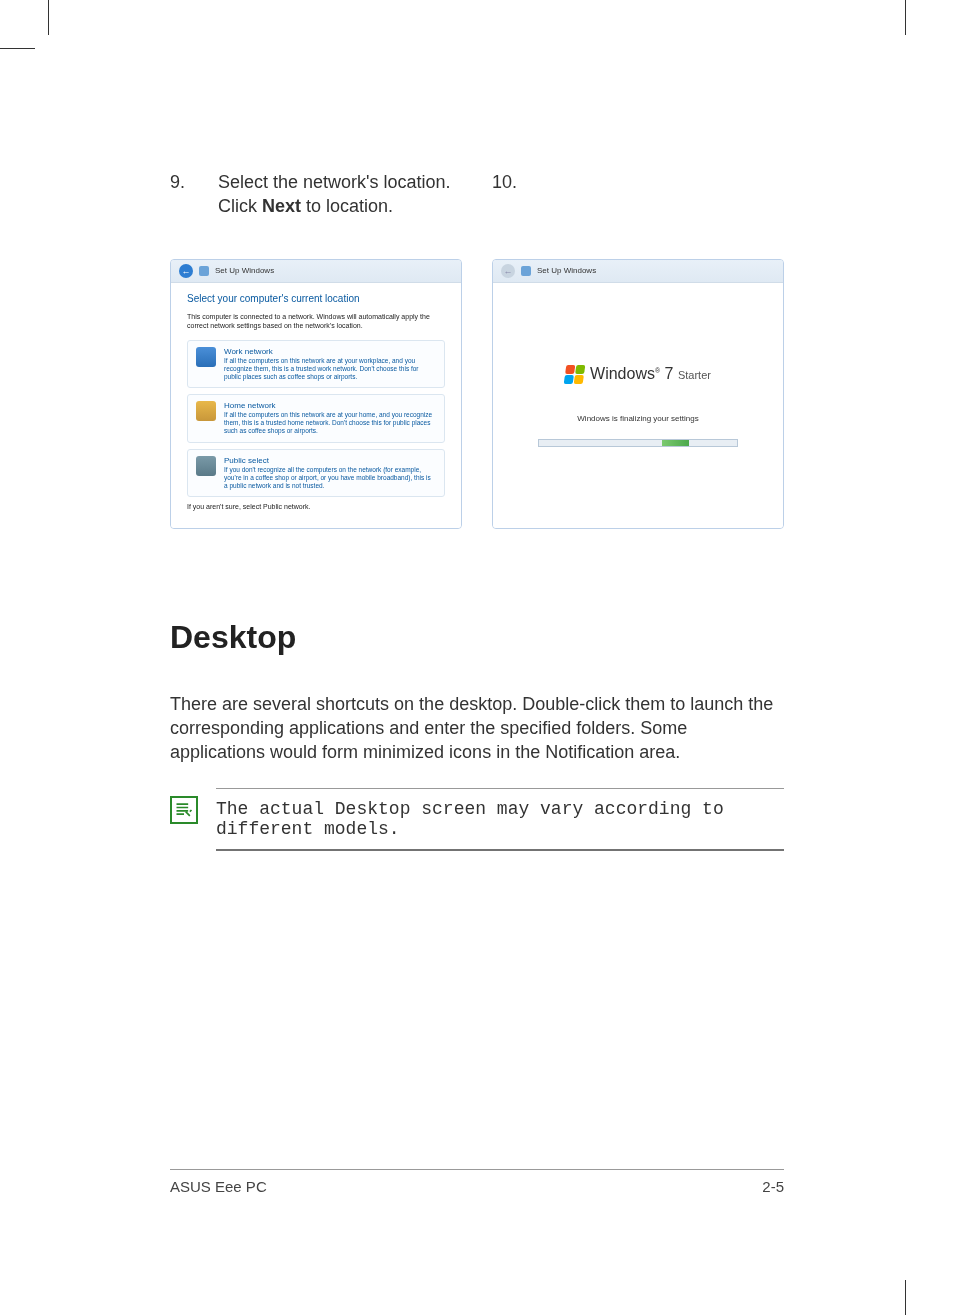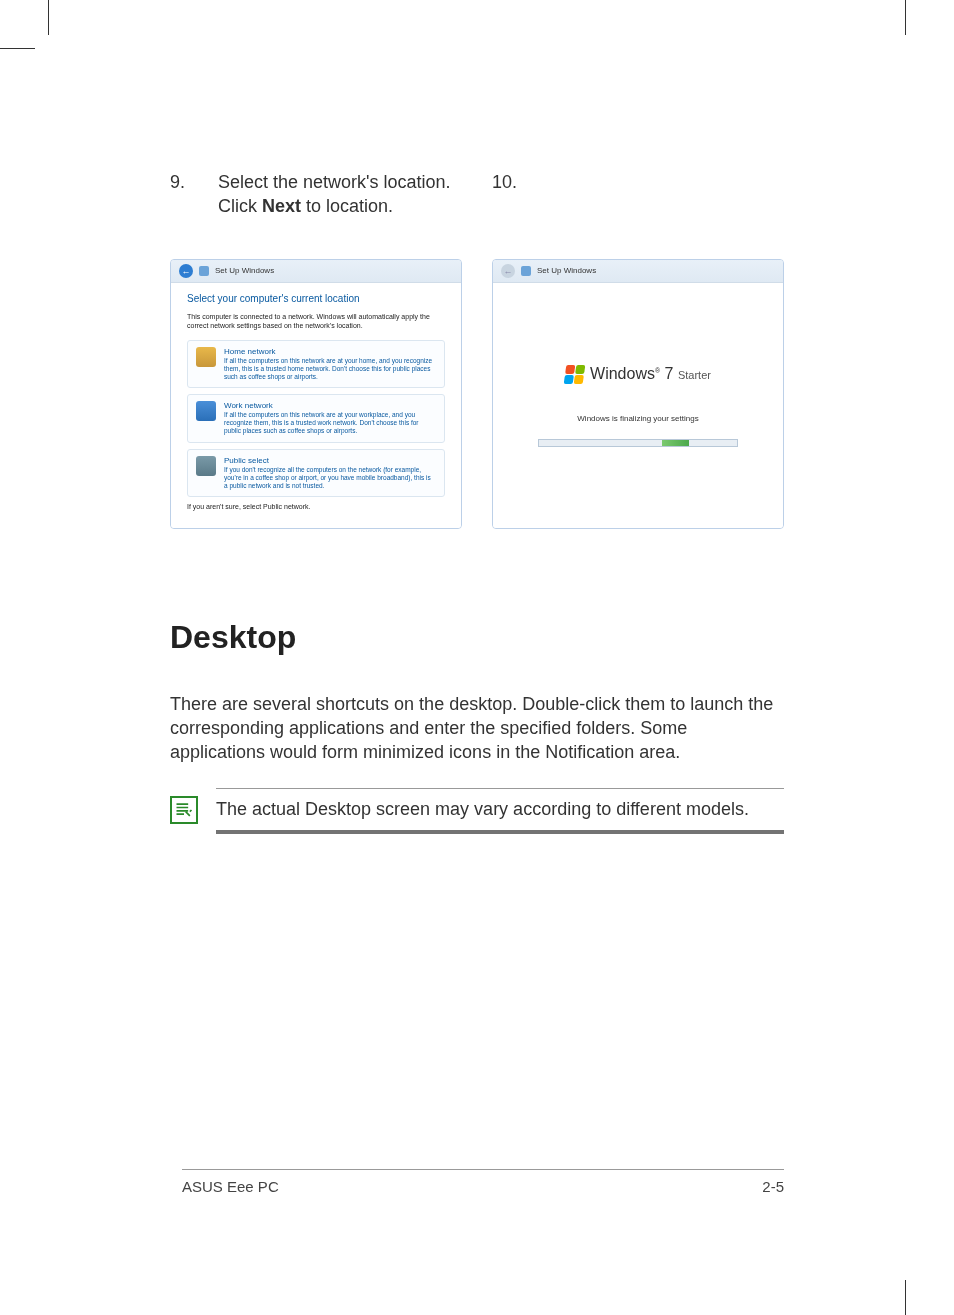--- a/index.html
+++ b/index.html
@@ -185,30 +185,31 @@
       display: flex;
       align-items: center;
       justify-content: center;
       flex-shrink: 0;
       margin-top: 8px;
     }
     .note-icon svg { width: 20px; height: 20px; }
     .note-text-wrap {
       flex: 1;
       border-top: 1px solid #999;
-      border-bottom: 4px solid #737373;
+      border-bottom: 2px solid #737373;
       padding: 10px 0;
+      font-family: Liberation Mono, monospace;
     }
     .note-text {
       font-size: 18px;
       color: #333;
     }
     .footer {
       position: absolute;
-      left: 122px;
+      left: 110px;
       right: 110px;
       bottom: 60px;
       border-top: 1px solid #999;
       padding-top: 8px;
       display: flex;
       justify-content: space-between;
       font-size: 15px;
       color: #444;
     }
   </style>
@@ -242,32 +243,32 @@
       <div class="win-titlebar">
         <div class="win-back">←</div>
         <div class="win-icon"></div>
         <div class="win-title">Set Up Windows</div>
       </div>
       <div class="win-body">
         <div class="win-heading">Select your computer's current location</div>
         <div class="win-intro">This computer is connected to a network. Windows will automatically apply the correct network settings based on the network's location.</div>
 
         <div class="net-option">
+          <div class="net-icon net-icon-work"></div>
+          <div class="net-text">
+            <div class="net-title">Work network</div>
+            <div class="net-desc">If all the computers on this network are at your workplace, and you recognize them, this is a trusted work network. Don't choose this for public places such as coffee shops or airports.</div>
+          </div>
+        </div>
+
+        <div class="net-option">
           <div class="net-icon net-icon-home"></div>
           <div class="net-text">
             <div class="net-title">Home network</div>
             <div class="net-desc">If all the computers on this network are at your home, and you recognize them, this is a trusted home network. Don't choose this for public places such as coffee shops or airports.</div>
-          </div>
-        </div>
-
-        <div class="net-option">
-          <div class="net-icon net-icon-work"></div>
-          <div class="net-text">
-            <div class="net-title">Work network</div>
-            <div class="net-desc">If all the computers on this network are at your workplace, and you recognize them, this is a trusted work network. Don't choose this for public places such as coffee shops or airports.</div>
           </div>
         </div>
 
         <div class="net-option">
           <div class="net-icon net-icon-public"></div>
           <div class="net-text">
             <div class="net-title">Public select</div>
             <div class="net-desc">If you don't recognize all the computers on the network (for example, you're in a coffee shop or airport, or you have mobile broadband), this is a public network and is not trusted.</div>
           </div>
         </div>

